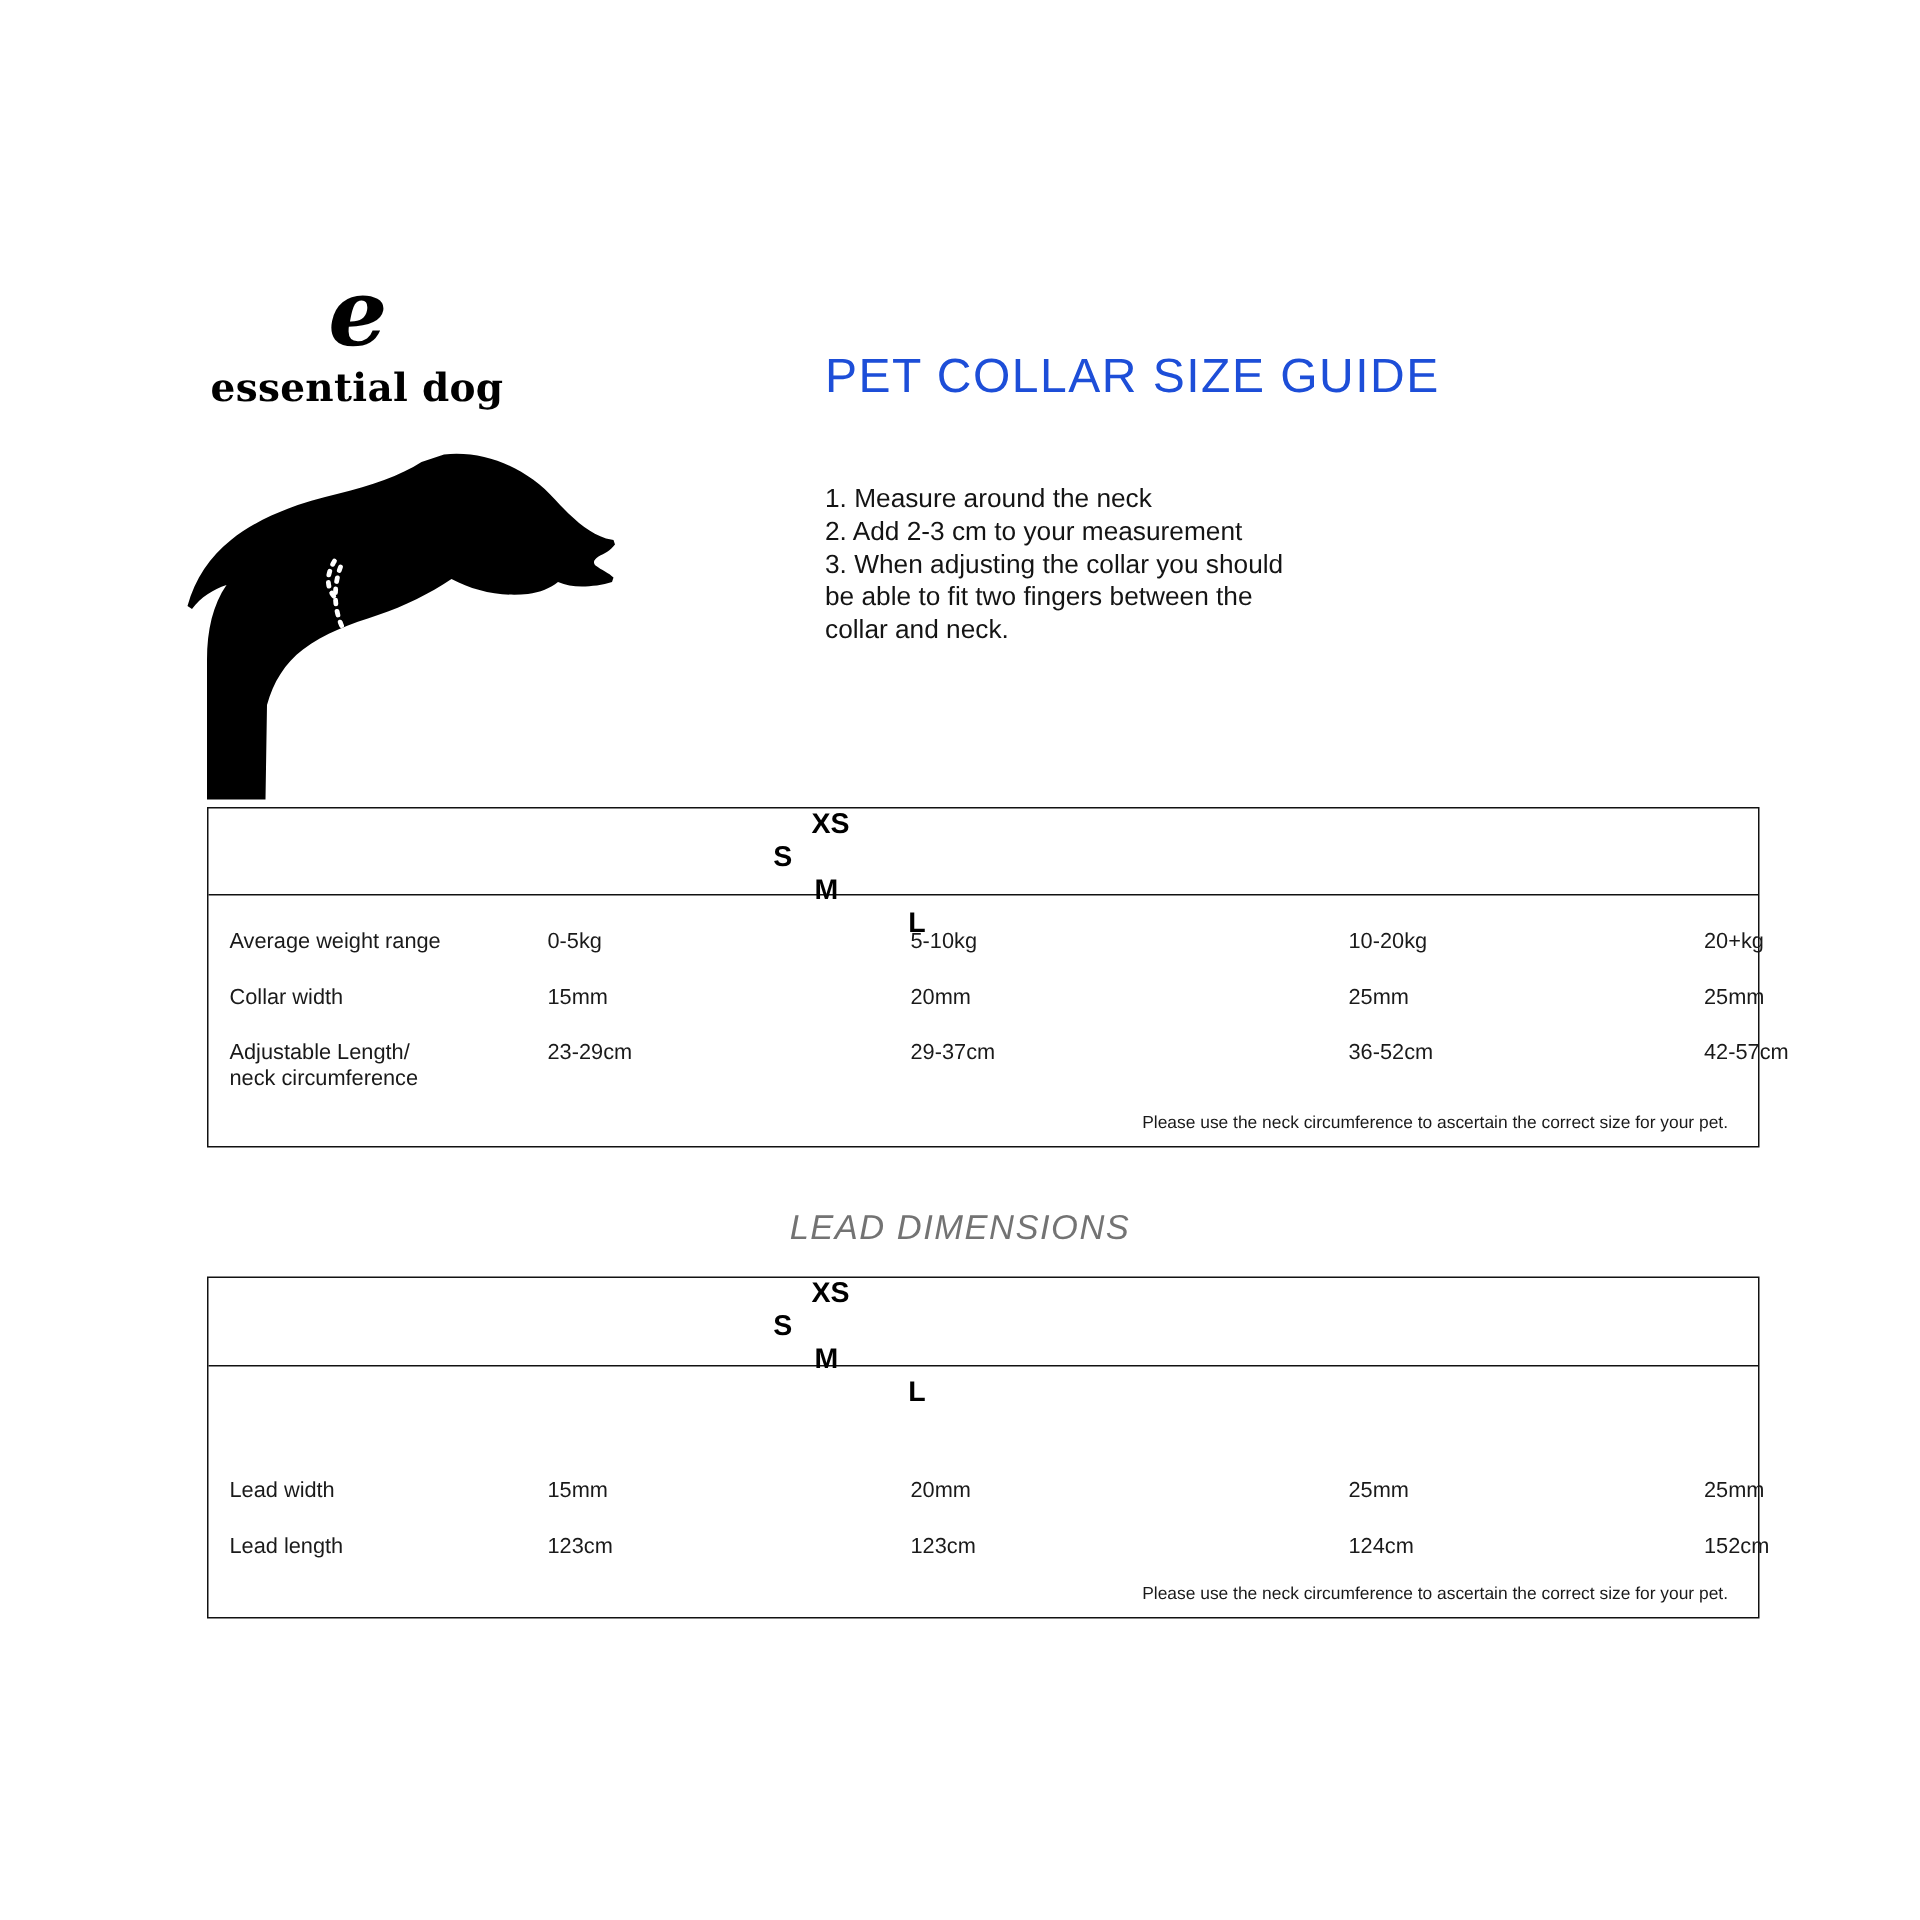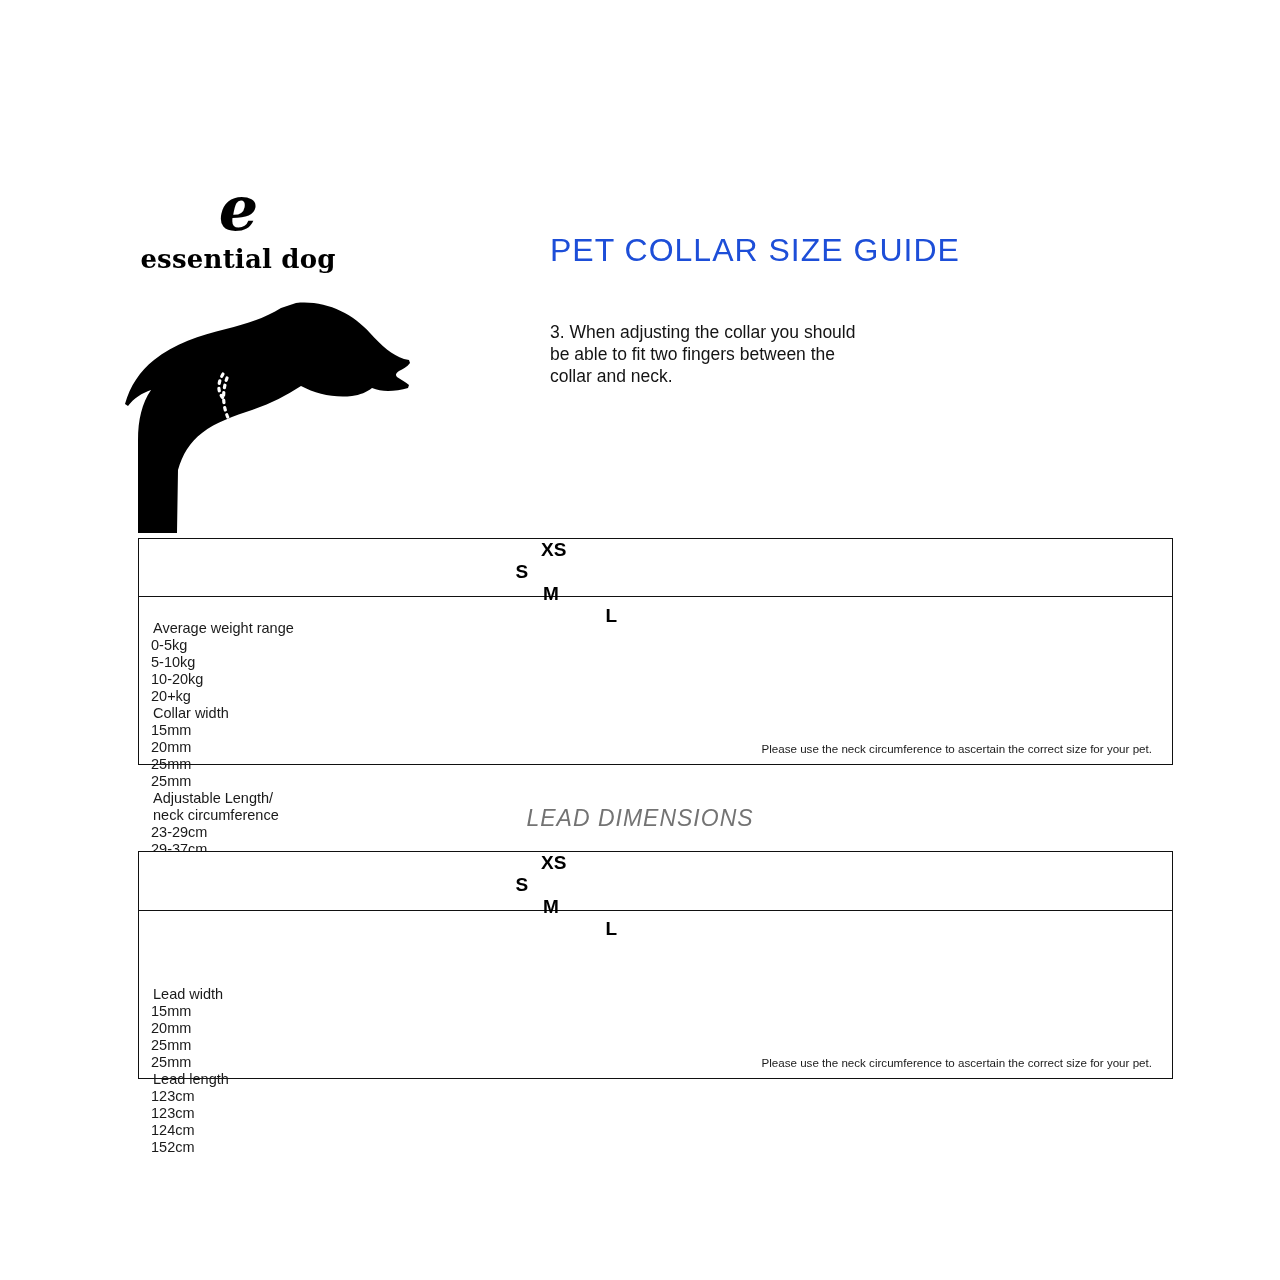--- a/index.html
+++ b/index.html
@@ -106,21 +106,20 @@
     padding-top: 23px;
   }
   #lead-table .body-rows { padding-top: 75px; }
 
   .data-row {
     display: flex;
     align-items: flex-start;
     min-height: 37px;
     font-size: 14.5px;
     color: #1a1a1a;
-    flex-direction: column;
   }
   .data-row .col-label { padding-left: 14px; line-height: 17px; }
   .data-row .cell { line-height: 17px; margin-left: 12px; }
 
   .note {
     position: absolute;
     right: 20px;
     bottom: 9px;
     font-size: 11.6px;
     color: #1a1a1a;
@@ -177,20 +176,22 @@
   <svg width="150" height="90" viewBox="0 0 150 90" xmlns="http://www.w3.org/2000/svg">
     <path d="M12,8 C4,30 10,55 32,70 C55,86 92,82 112,68" fill="none" stroke="#ffffff" stroke-width="3.2" stroke-dasharray="2.5 5" stroke-linecap="round"></path>
     <path d="M8,4 C2,14 3,22 8,28" fill="none" stroke="#ffffff" stroke-width="3.2" stroke-dasharray="2.5 5" stroke-linecap="round"></path>
     <path d="M112,66 C122,62 126,58 128,52" fill="none" stroke="#ffffff" stroke-width="3.2" stroke-dasharray="2.5 5" stroke-linecap="round"></path>
   </svg>
 </div>
 
 <div class="title">PET  COLLAR SIZE GUIDE</div>
 
 <div class="steps">
+  <div>1. Measure around the neck</div>
+  <div>2. Add 2-3 cm to your measurement</div>
   <div>3. When adjusting the collar you should
 be able to fit two fingers between the
 collar and neck.</div>
 </div>
 
 <div class="table-box" id="collar-table">
   <div class="hdr-row">
     <div class="col-label hdr-cell"></div>
     <div class="col-xs hdr-cell">XS</div>
     <div class="col-s hdr-cell">S</div>

